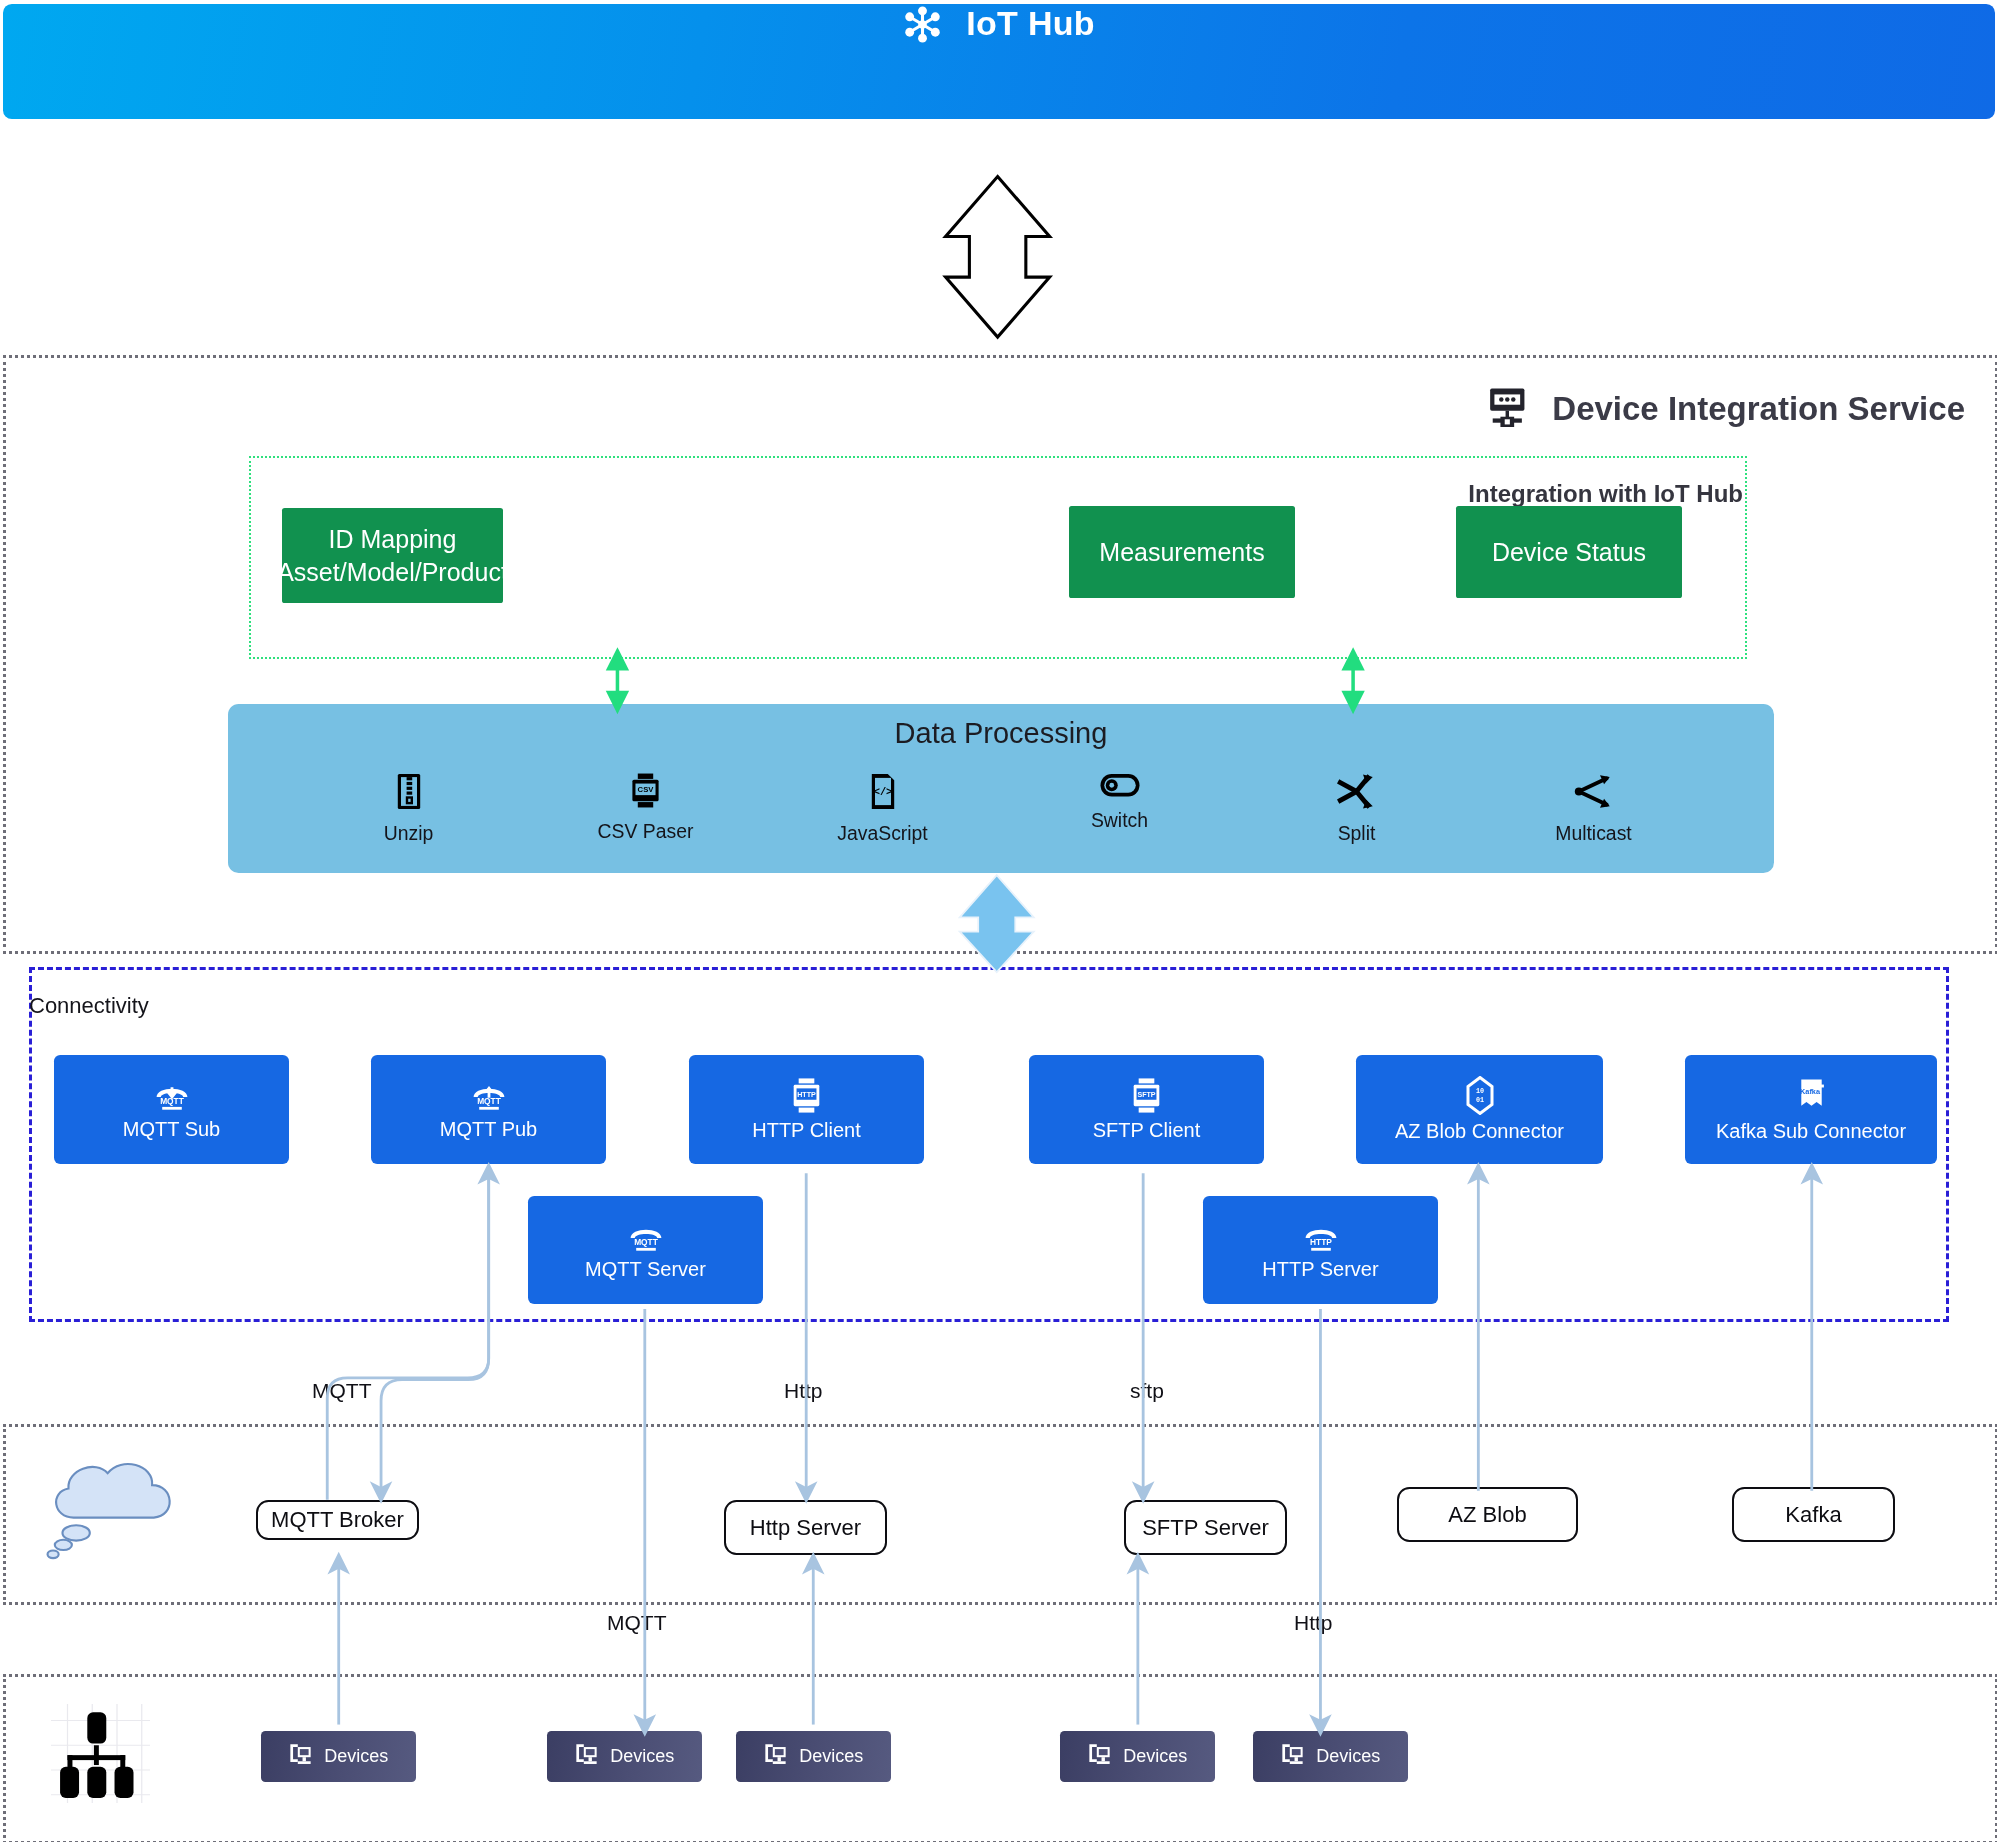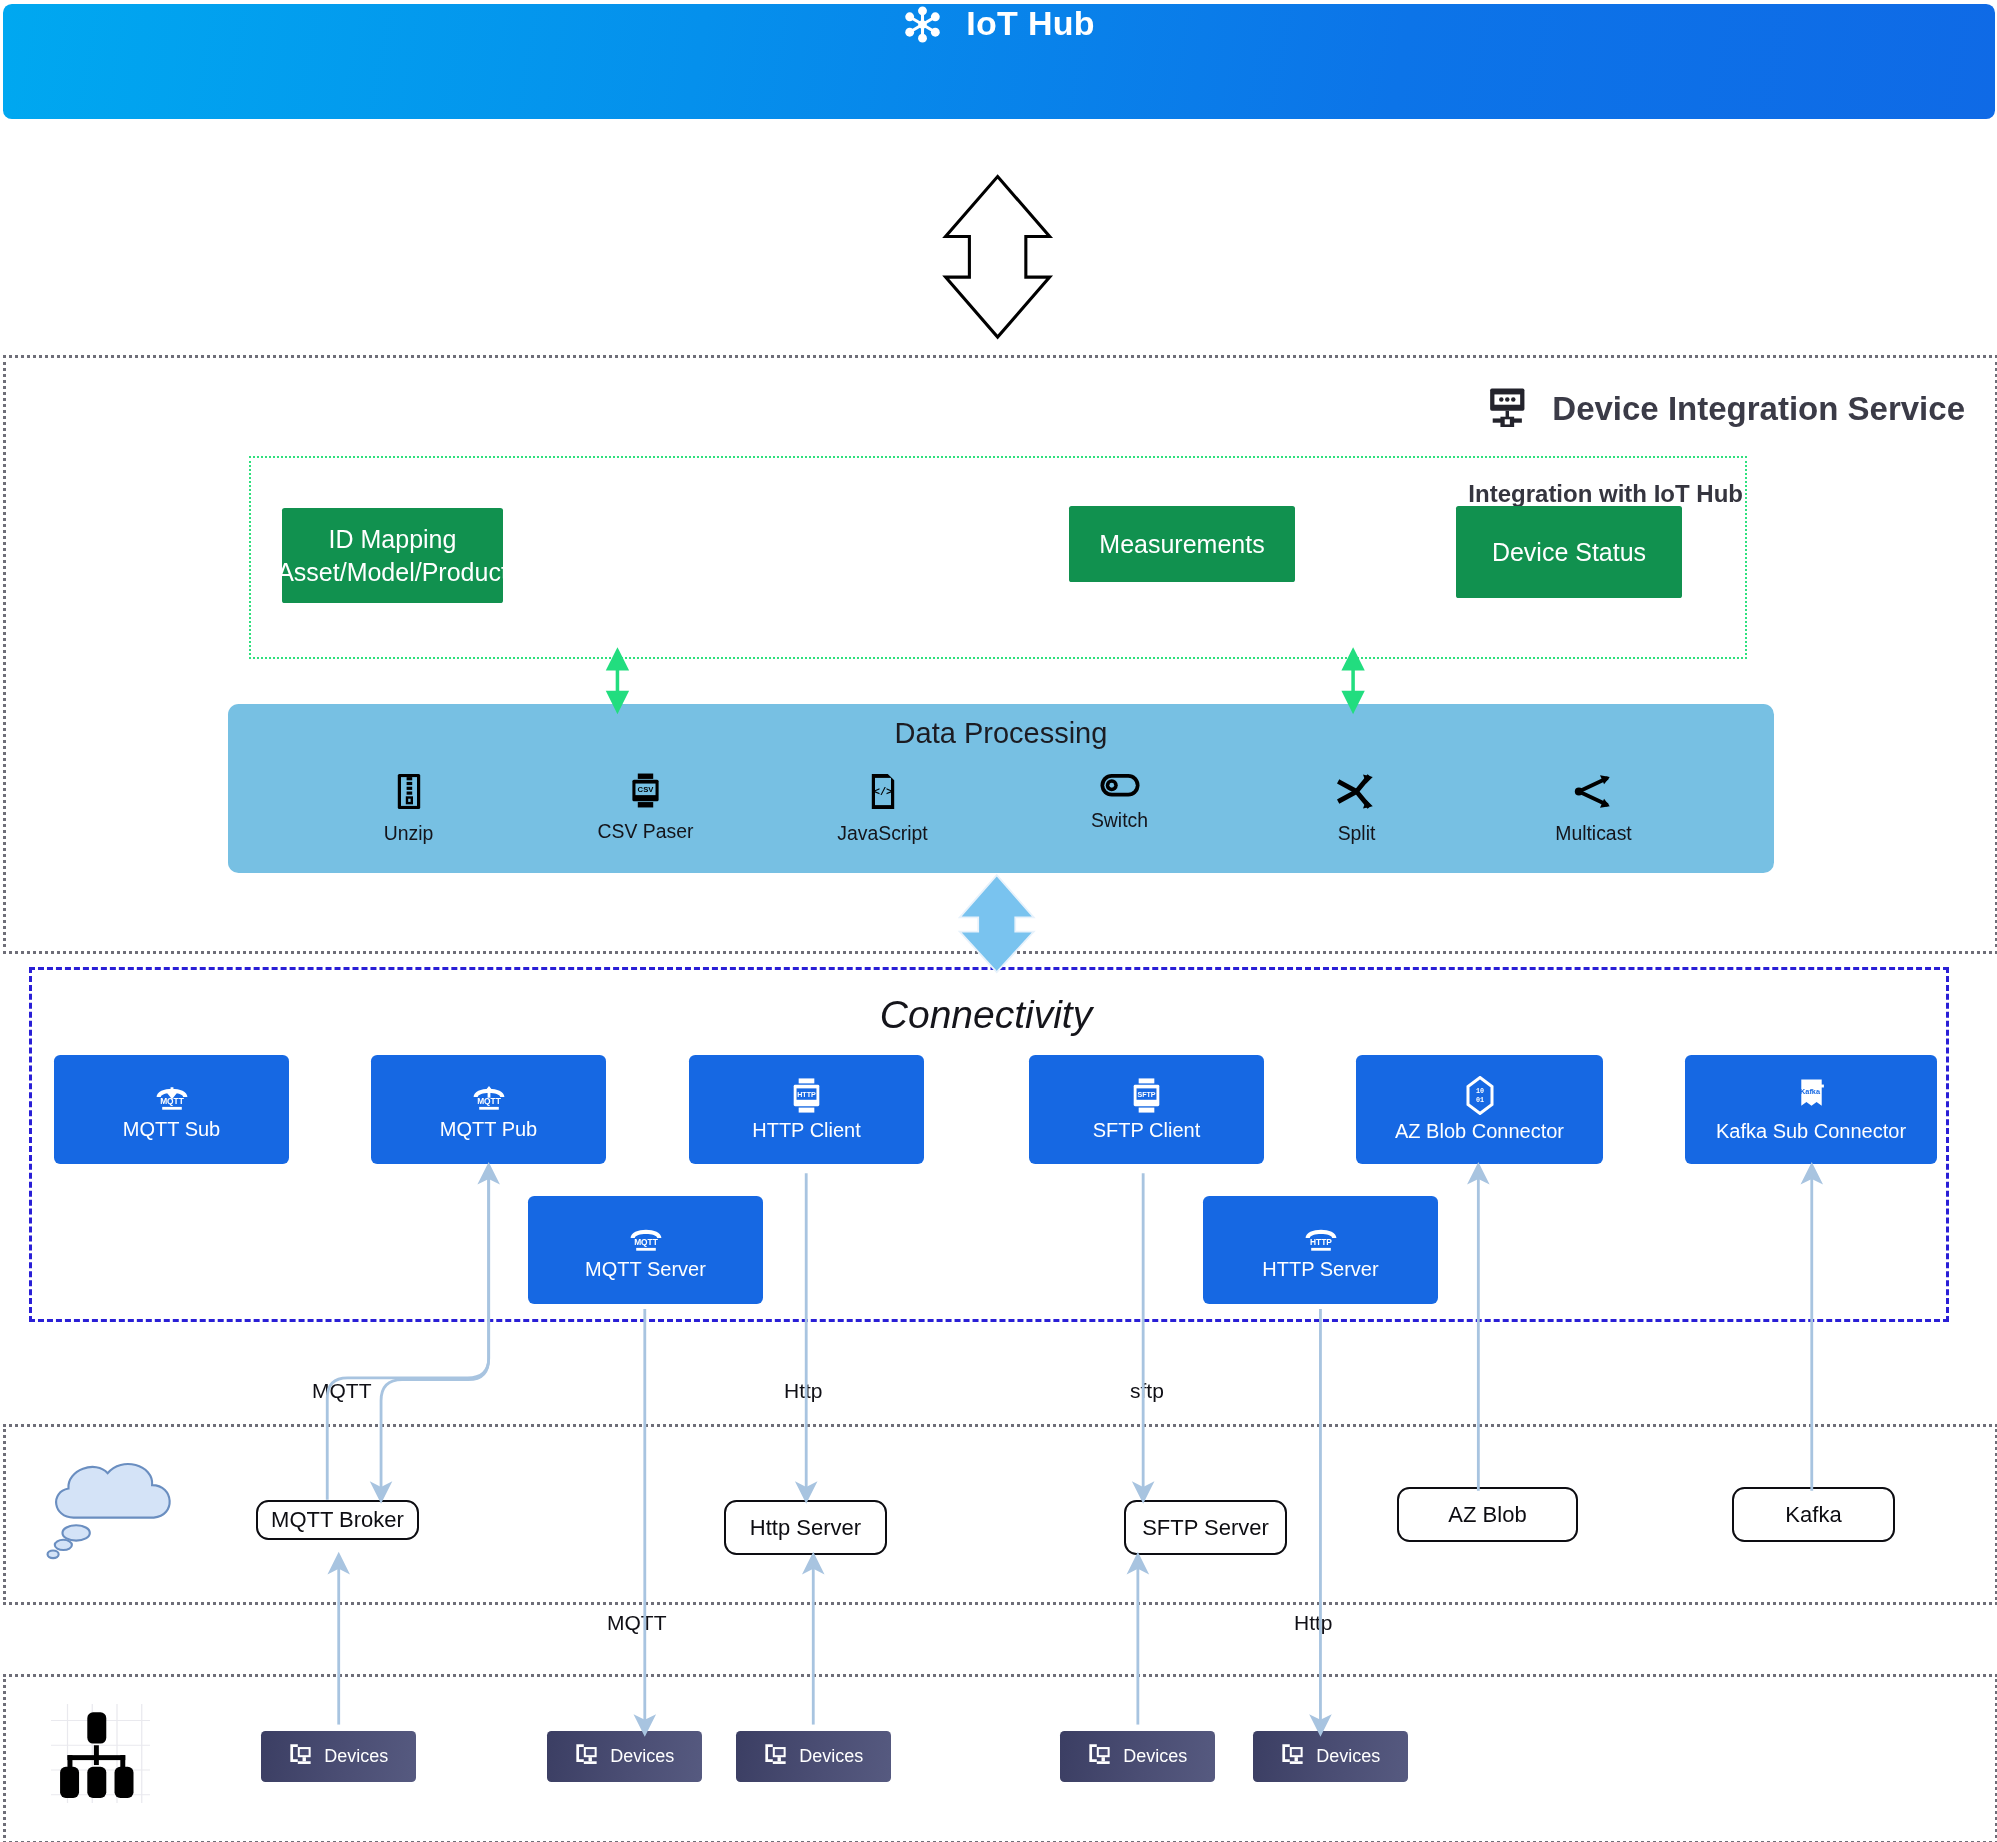--- a/index.html
+++ b/index.html
@@ -60,22 +60,22 @@
   .dp-item{display:flex;flex-direction:column;align-items:center;gap:10.6px;width:132px;}
   .dp-item .lbl{font-size:19.4px;color:#14141a;}
   .dp-item svg{display:block;}
 
   
   #conn-box{
     left:29px;top:967px;width:1914px;height:349px;
     border:3.5px dashed #2a1fd6;
   }
   #conn-title{
-    left:29px;top:993px;width:1914px;text-align:center;
-    font-size:39px;color:#15151b;font-style:italic;
+    left:29px;top:993px;width:1914px;text-align:left;
+    font-size:22px;color:#15151b;
   }
   .blue-card{
     background:#1668e3;border-radius:6.2px;color:#fff;
     display:flex;flex-direction:column;align-items:center;justify-content:center;gap:5.3px;
     font-size:20px;box-sizing:border-box;text-align:center;
   }
   .blue-card svg{display:block;}
 
   
   #srv-box{
@@ -151,21 +151,21 @@
 
   <div class="abs" id="integration-box"></div>
   <div class="abs" id="int-title">Integration with IoT Hub</div>
 
   <div class="abs green-card" style="left:282px;top:508px;width:221px;height:95px;">
     <span>
       <span>ID Mapping</span><br>
       <span>Asset/Model/Product</span>
     </span>
   </div>
-  <div class="abs green-card" style="left:1069px;top:506px;width:226px;height:76px;">
+  <div class="abs green-card" style="left:1069px;top:506px;width:226px;height:92px;">
     <span>Measurements</span>
   </div>
   <div class="abs green-card" style="left:1456px;top:506px;width:226px;height:92px;">
     <span>Device Status</span>
   </div>
 
   <div class="abs" id="dp-box"></div>
   <div class="abs" id="dp-title">Data Processing</div>
 
   <div class="abs" id="dp-items">

